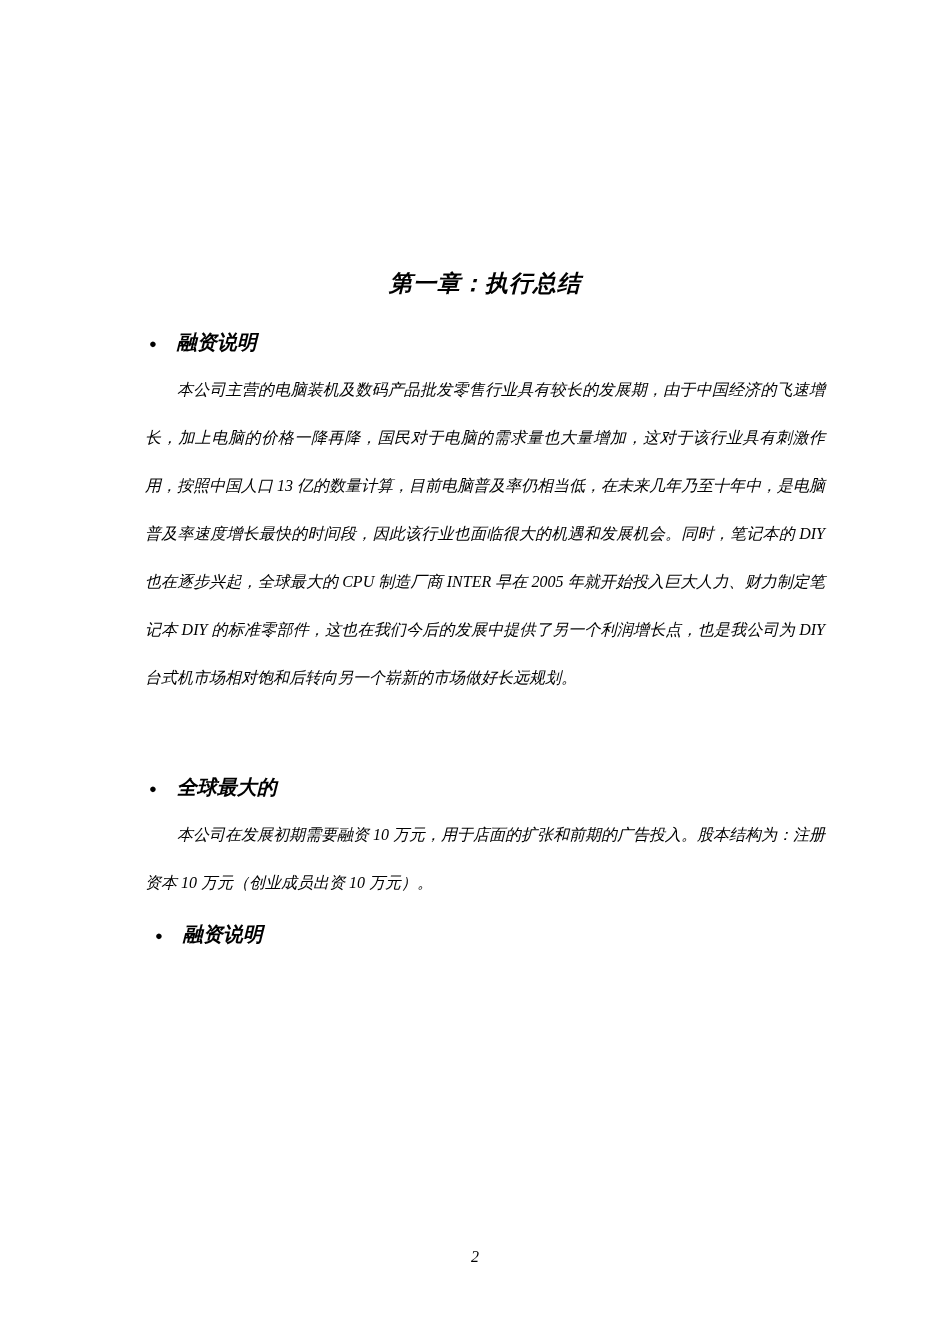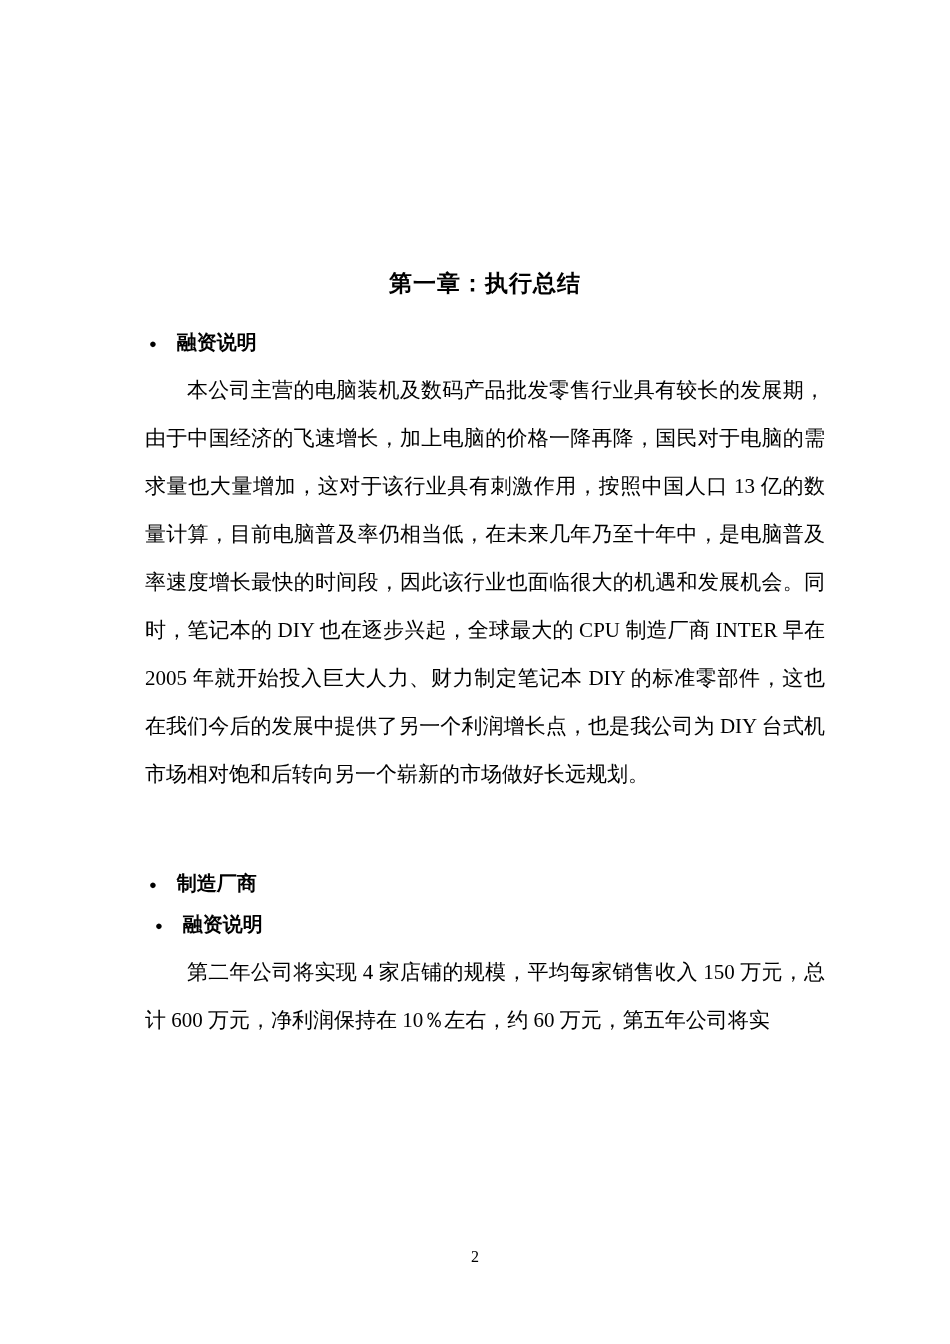--- a/index.html
+++ b/index.html
@@ -8,20 +8,21 @@
     font-family: "Liberation Serif", "DejaVu Serif", serif;
     color: #000000;
   }
   .page {
     position: relative;
     width: 950px;
     height: 1344px;
     margin: 0 auto;
     background: #ffffff;
     overflow: hidden;
+    font-style: italic;
   }
   .content {
     position: absolute;
     top: 268px;
     left: 145px;
     width: 680px;
   }
   .doc-title {
     text-align: center;
     font-size: 23px;
@@ -36,21 +37,21 @@
     font-size: 20px;
     font-weight: bold;
     margin: 0 0 10px 4px;
   }
   .bullet {
     font-size: 13px;
     line-height: 1;
     transform: translateY(1px);
   }
   .para {
-    font-size: 21px;
+    font-size: 16px;
     line-height: 48px;
     text-align: justify;
     text-indent: 2em;
     word-break: break-all;
   }
   .section + .section { margin-top: 18px; }
   .section.big-gap { margin-top: 72px; }
   .section.small-gap { margin-top: 14px; }
   .section.indent-heading .section-heading { margin-left: 10px; }
   .page-number {
@@ -74,28 +75,28 @@
       <div class="section-heading">
         <span class="bullet">●</span>
         <span>融资说明</span>
       </div>
       <p class="para">本公司主营的电脑装机及数码产品批发零售行业具有较长的发展期，由于中国经济的飞速增长，加上电脑的价格一降再降，国民对于电脑的需求量也大量增加，这对于该行业具有刺激作用，按照中国人口 13 亿的数量计算，目前电脑普及率仍相当低，在未来几年乃至十年中，是电脑普及率速度增长最快的时间段，因此该行业也面临很大的机遇和发展机会。同时，笔记本的 DIY 也在逐步兴起，全球最大的 CPU 制造厂商 INTER 早在 2005 年就开始投入巨大人力、财力制定笔记本 DIY 的标准零部件，这也在我们今后的发展中提供了另一个利润增长点，也是我公司为 DIY 台式机市场相对饱和后转向另一个崭新的市场做好长远规划。</p>
     </section>
 
     <section class="section big-gap">
       <div class="section-heading">
         <span class="bullet">●</span>
-        <span>制造厂商</span>
+        <span>全球最大的</span>
       </div>
+      <p class="para">本公司在发展初期需要融资 10 万元，用于店面的扩张和前期的广告投入。股本结构为：注册资本 10 万元（创业成员出资 10 万元）。</p>
     </section>
 
     <section class="section small-gap indent-heading">
       <div class="section-heading">
         <span class="bullet">●</span>
         <span>融资说明</span>
       </div>
-      <p class="para">第二年公司将实现 4 家店铺的规模，平均每家销售收入 150 万元，总计 600 万元，净利润保持在 10％左右，约 60 万元，第五年公司将实</p>
     </section>
 
   </div>
 
   <div class="page-number">2</div>
 </div>
 
 </body></html>

